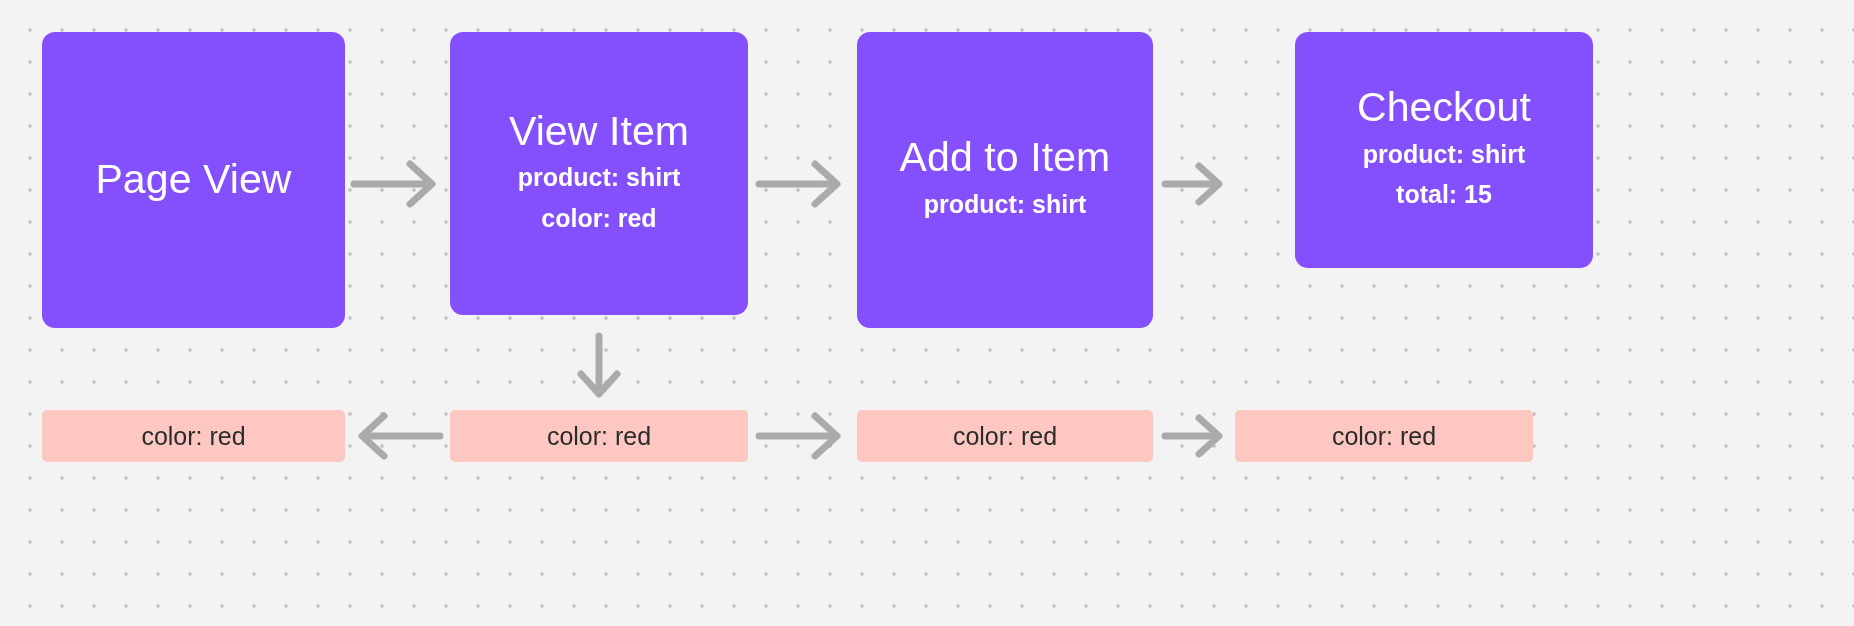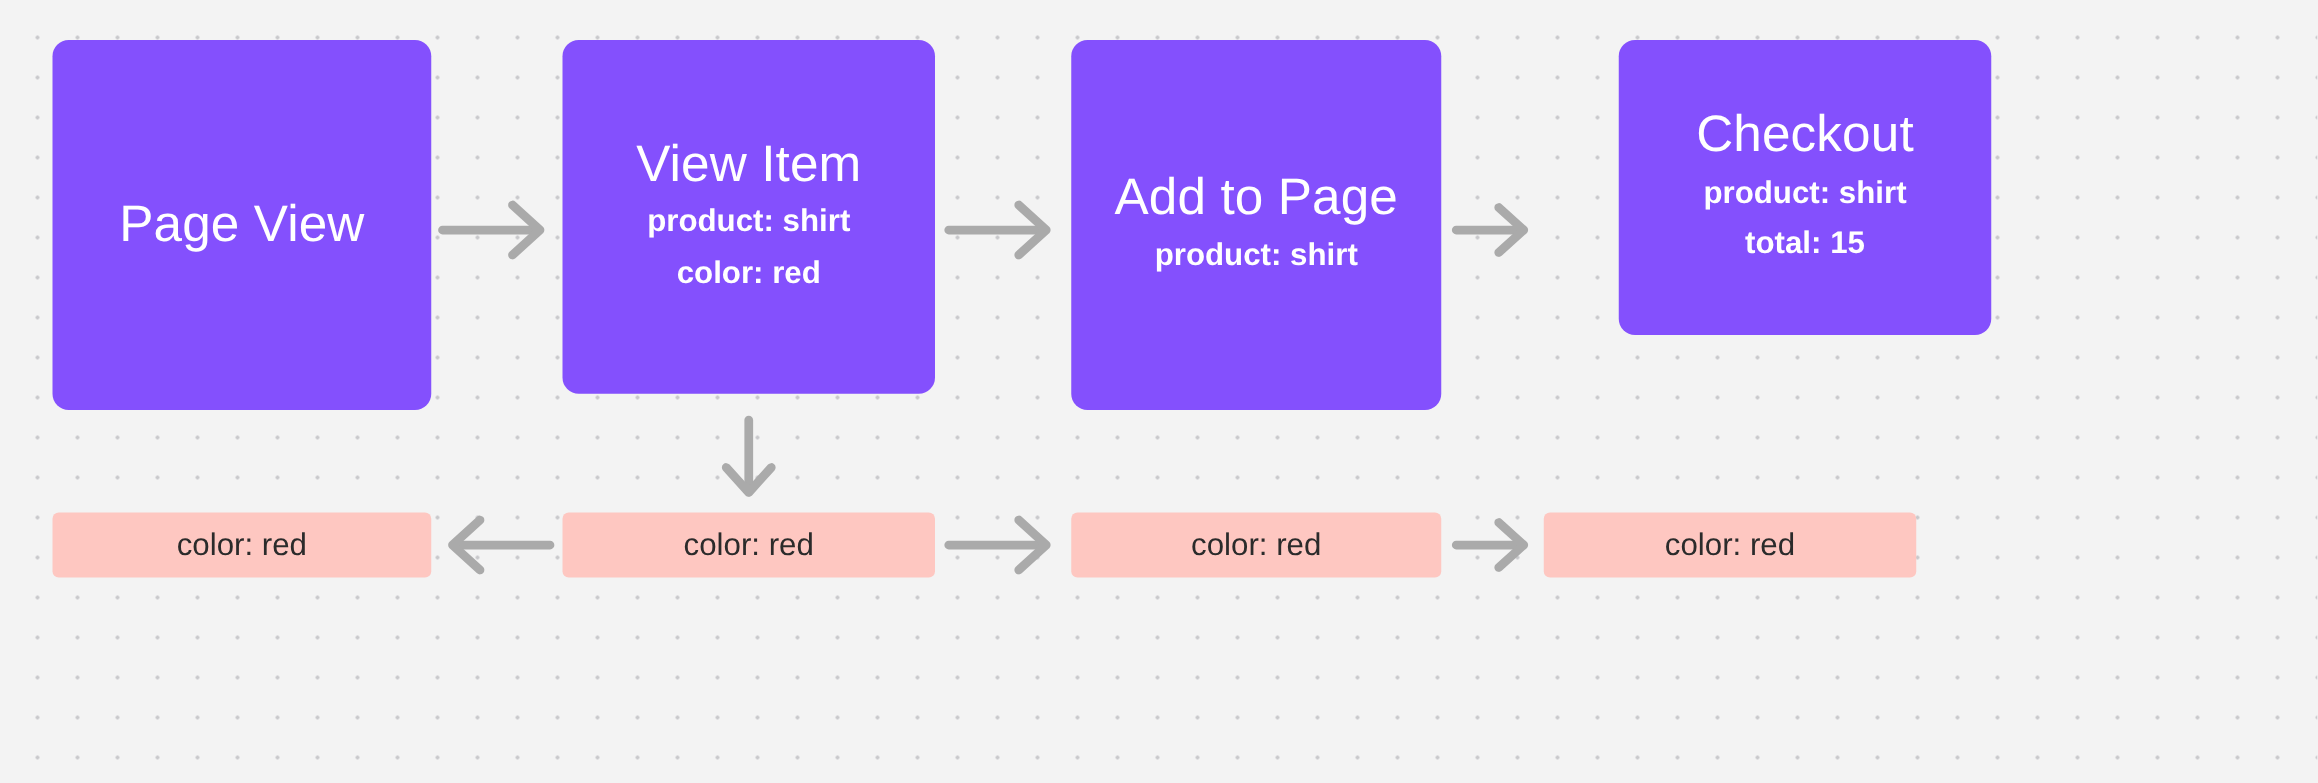--- a/index.html
+++ b/index.html
@@ -148,21 +148,21 @@
 
   <div class="event-node" style="left:450px; top:32px; width:298px; height:283px;">
     <div class="node-title">View Item</div>
     <div class="node-props">
       <div class="node-prop">product: shirt</div>
       <div class="node-prop">color: red</div>
     </div>
   </div>
 
   <div class="event-node" style="left:857px; top:32px; width:296px; height:296px;">
-    <div class="node-title">Add to Page</div>
+    <div class="node-title">Add to Item</div>
     <div class="node-props">
       <div class="node-prop">product: shirt</div>
     </div>
   </div>
 
   <div class="event-node" style="left:1295px; top:32px; width:298px; height:236px;">
     <div class="node-title">Checkout</div>
     <div class="node-props">
       <div class="node-prop">product: shirt</div>
       <div class="node-prop">total: 15</div>

